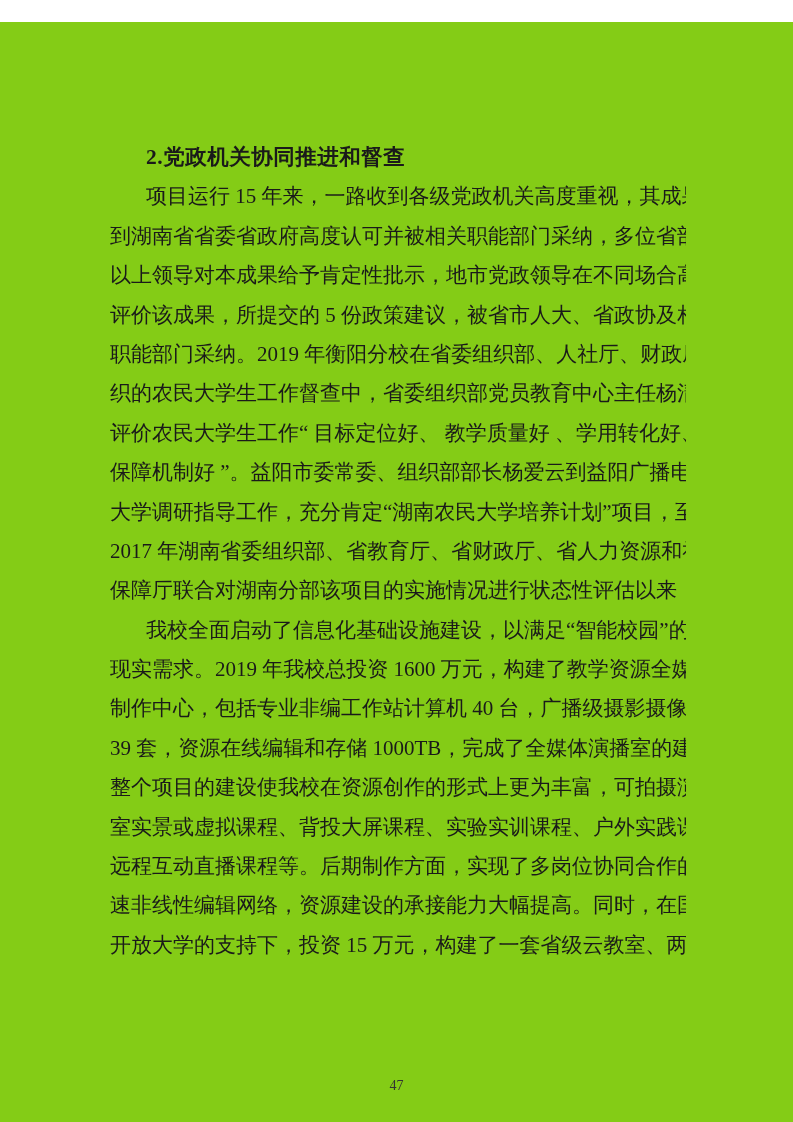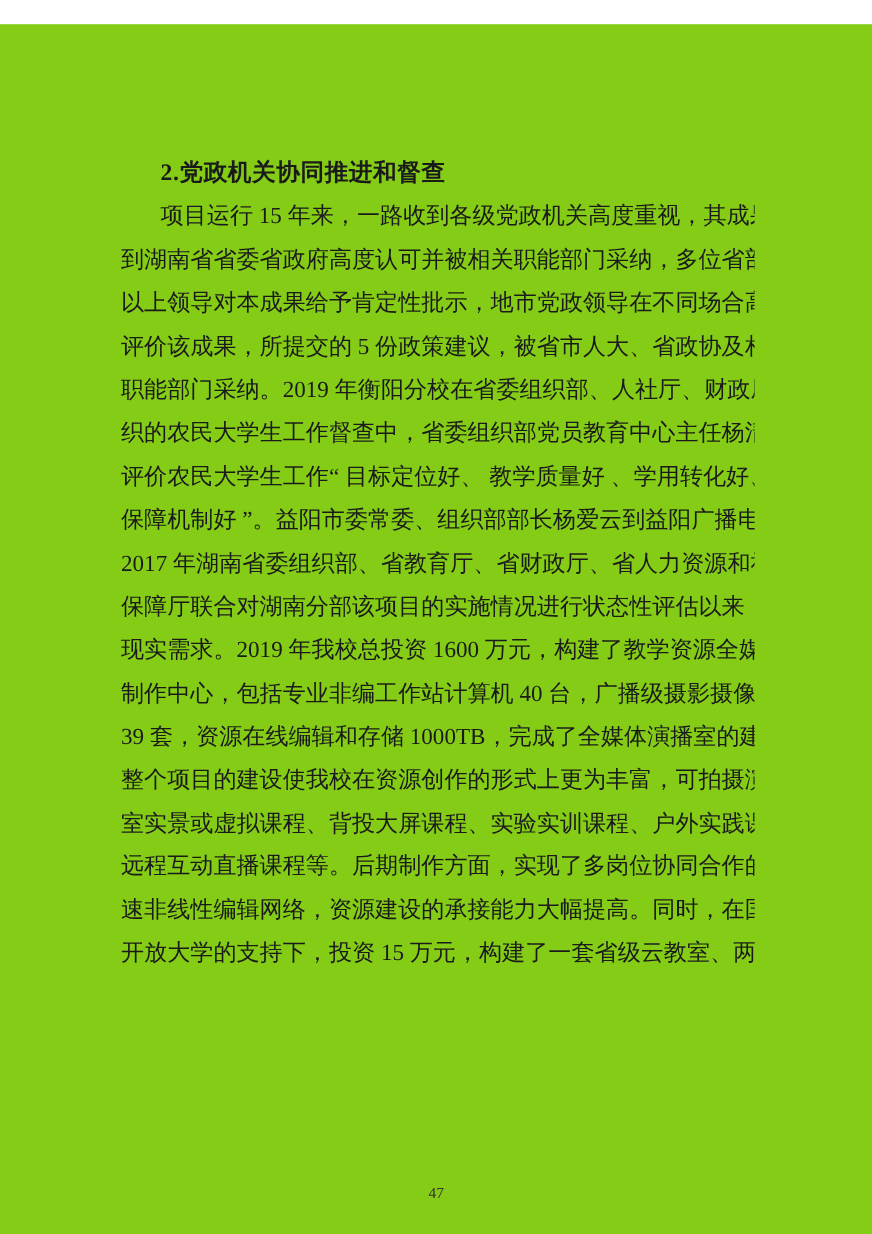--- a/index.html
+++ b/index.html
@@ -74,26 +74,28 @@
 
     <div class="para">
       <div class="line first">项目运行 15 年来，一路收到各级党政机关高度重视，其成果得</div>
       <div class="line">到湖南省省委省政府高度认可并被相关职能部门采纳，多位省部级</div>
       <div class="line">以上领导对本成果给予肯定性批示，地市党政领导在不同场合高度</div>
       <div class="line">评价该成果，所提交的 5 份政策建议，被省市人大、省政协及相关</div>
       <div class="line">职能部门采纳。2019 年衡阳分校在省委组织部、人社厅、财政厅组</div>
       <div class="line">织的农民大学生工作督查中，省委组织部党员教育中心主任杨清平</div>
       <div class="line">评价农民大学生工作“ 目标定位好、 教学质量好 、学用转化好、</div>
       <div class="line">保障机制好 ”。益阳市委常委、组织部部长杨爱云到益阳广播电视</div>
+      <div class="line">大学调研指导工作，充分肯定“湖南农民大学培养计划”项目，至</div>
       <div class="line">2017 年湖南省委组织部、省教育厅、省财政厅、省人力资源和社会</div>
       <div class="line">保障厅联合对湖南分部该项目的实施情况进行状态性评估以来，进</div>
     </div>
 
 
     <div class="para">
+      <div class="line first">我校全面启动了信息化基础设施建设，以满足“智能校园”的</div>
       <div class="line">现实需求。2019 年我校总投资 1600 万元，构建了教学资源全媒体</div>
       <div class="line">制作中心，包括专业非编工作站计算机 40 台，广播级摄影摄像机</div>
       <div class="line">39 套，资源在线编辑和存储 1000TB，完成了全媒体演播室的建设。</div>
       <div class="line">整个项目的建设使我校在资源创作的形式上更为丰富，可拍摄演播</div>
       <div class="line">室实景或虚拟课程、背投大屏课程、实验实训课程、户外实践课程、</div>
       <div class="line">远程互动直播课程等。后期制作方面，实现了多岗位协同合作的高</div>
       <div class="line">速非线性编辑网络，资源建设的承接能力大幅提高。同时，在国家</div>
       <div class="line">开放大学的支持下，投资 15 万元，构建了一套省级云教室、两套县</div>
     </div>
 

